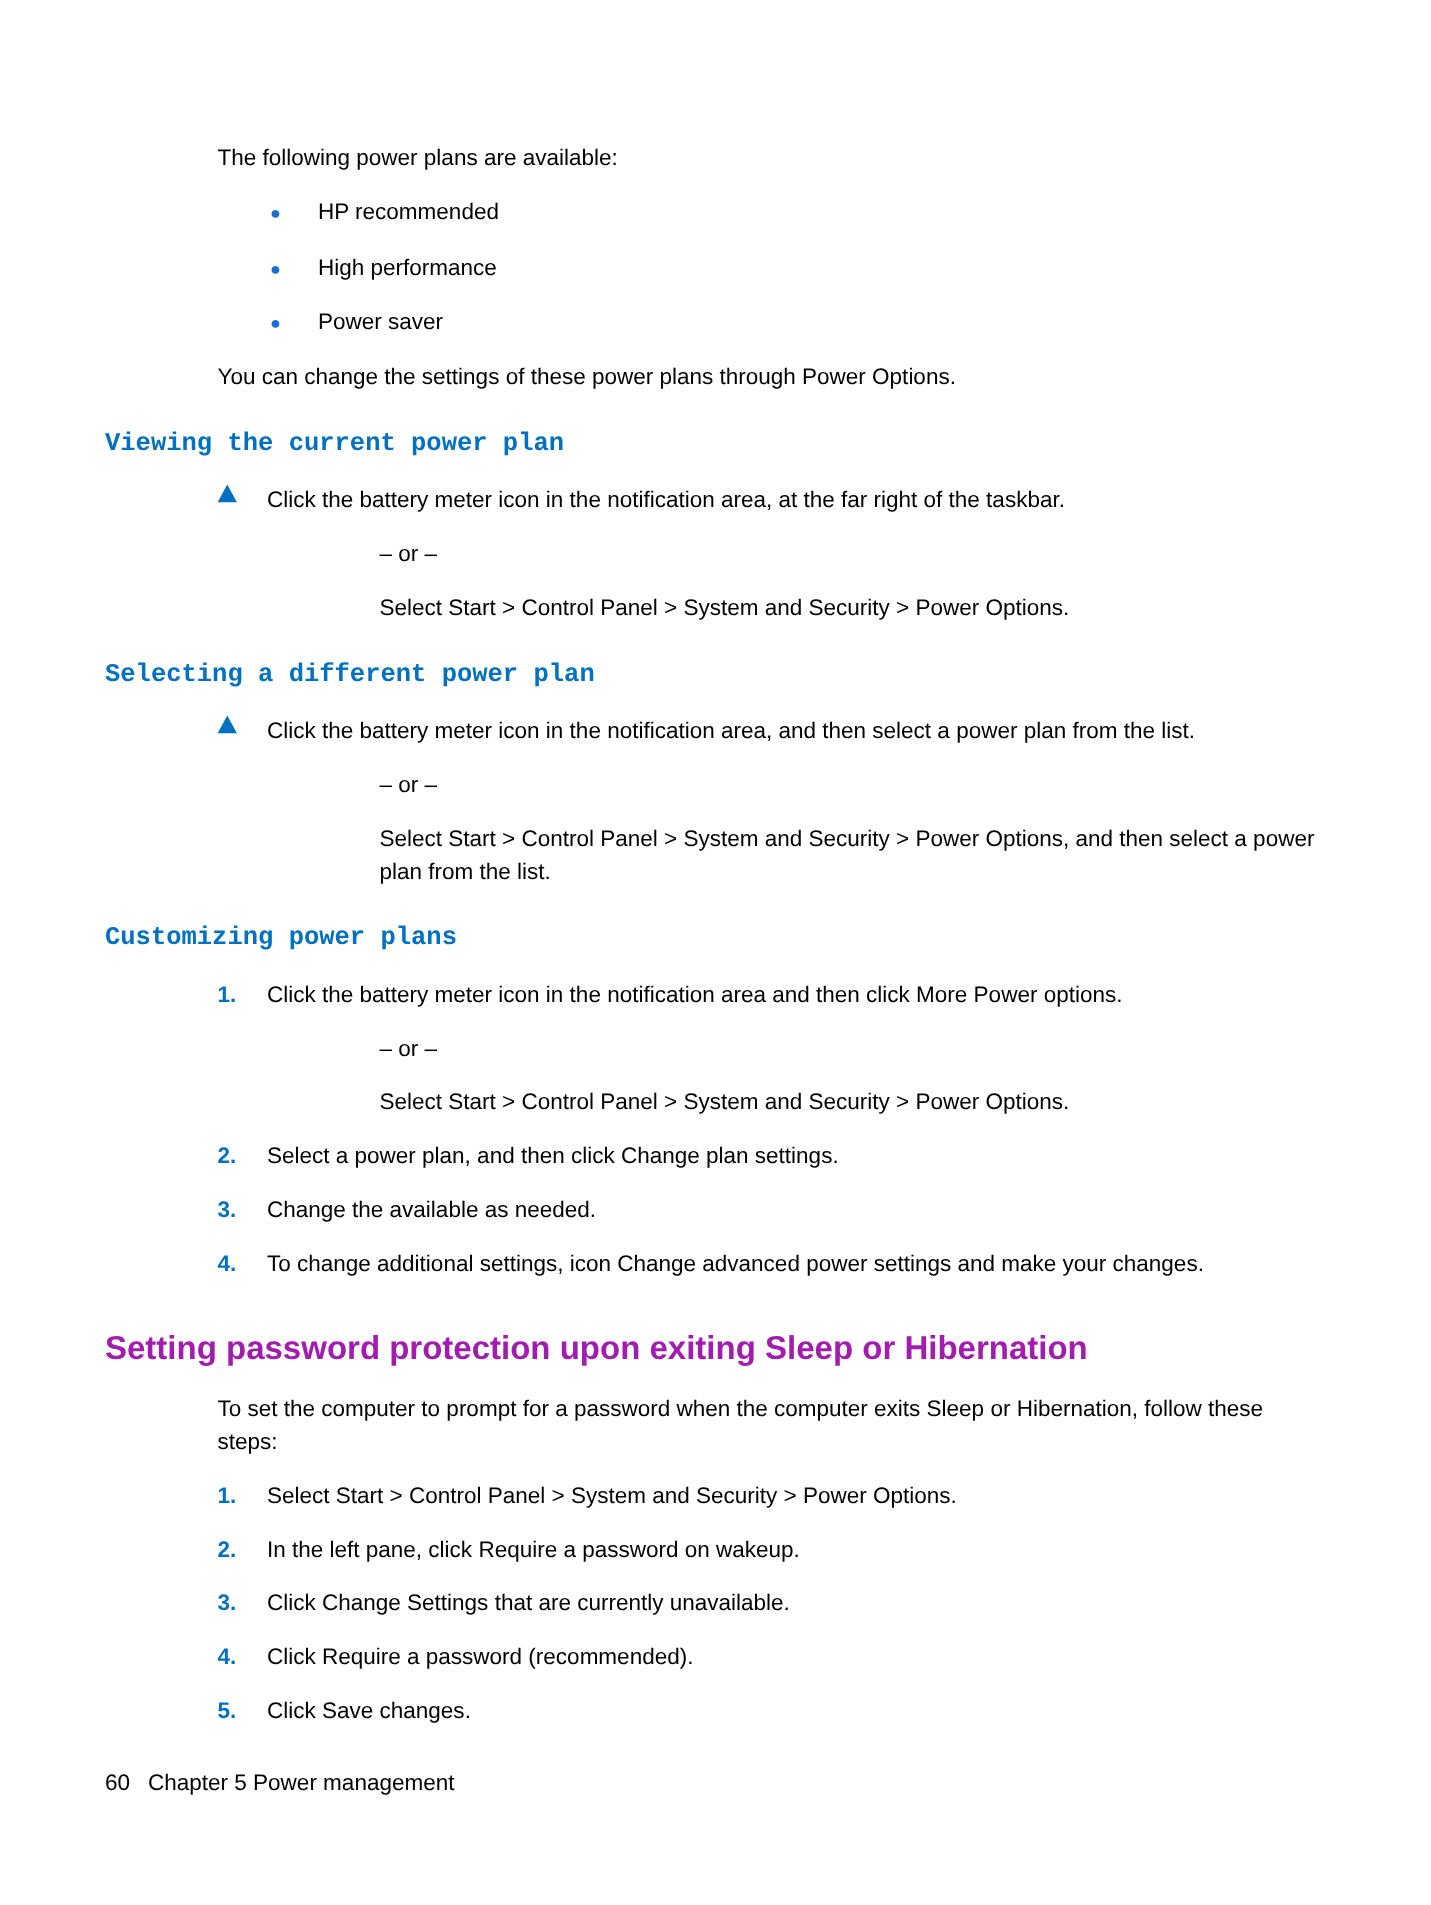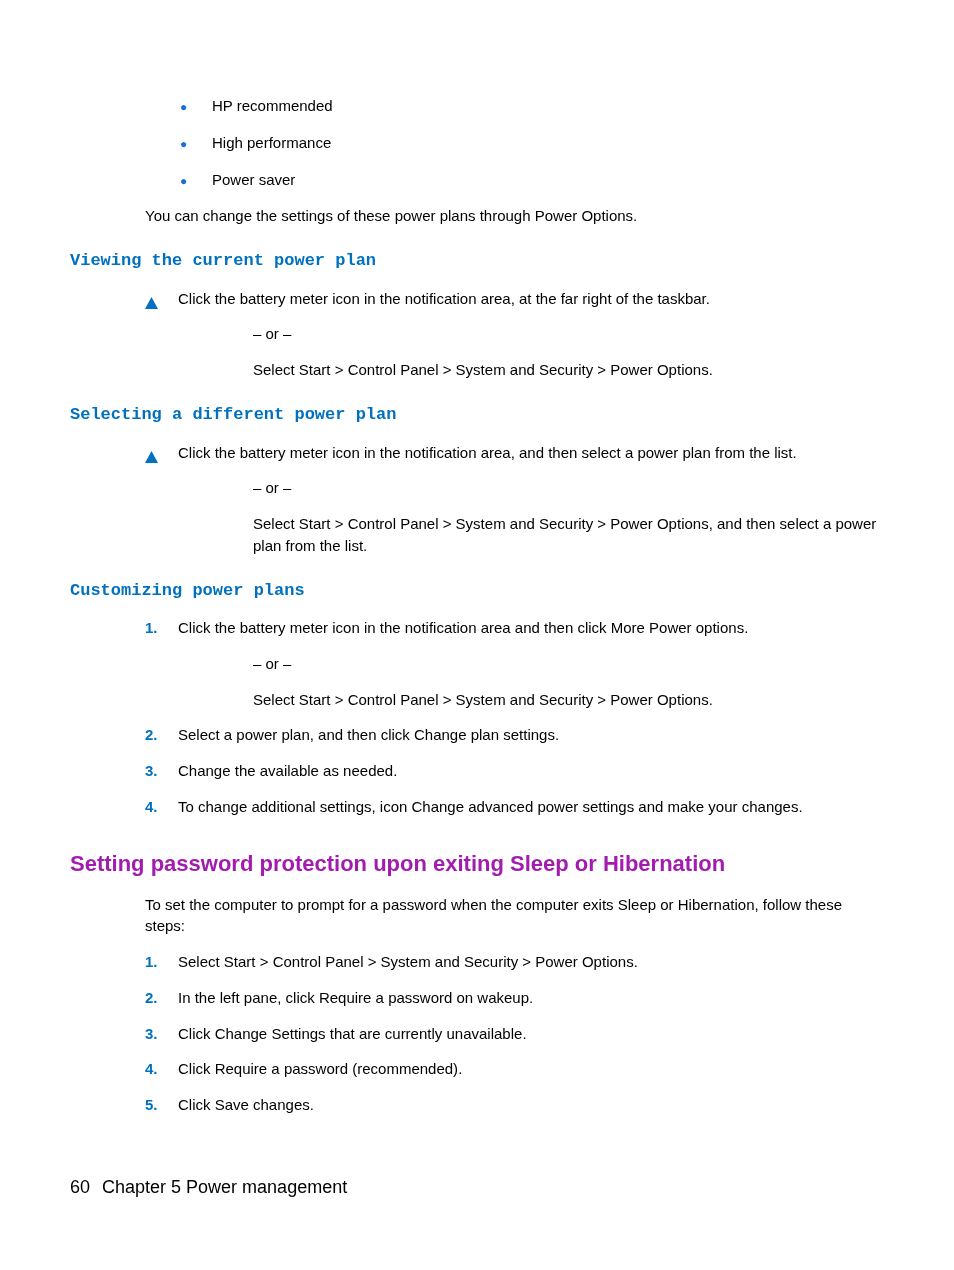--- a/index.html
+++ b/index.html
@@ -47,21 +47,21 @@
   }
   h2.mainhead {
     color: #a21caf;
     font-size: 22px;
     font-weight: bold;
     margin: 30px 0 14px 0;
   }
   .step-block { padding-left: 75px; }
   .step-row {
     display: flex;
-    align-items: flex-end;
+    align-items: flex-start;
     margin-bottom: 14px;
   }
   .step-marker {
     width: 33px;
     flex-shrink: 0;
     display: flex;
     justify-content: flex-start;
   }
   .step-marker svg { display: block; }
   .step-num {
@@ -69,29 +69,30 @@
     font-weight: bold;
     font-size: 15px;
   }
   .step-text { flex: 1; }
   .continuation { padding-left: 108px; margin-bottom: 14px; }
   .bold { font-weight: normal; margin-top: 48px; }
   .footer {
     position: absolute;
     bottom: 70px;
     left: 70px;
-    font-size: 18px;
+    font-size: 15px;
   }
   .footer-sep { display: inline-block; width: 12px; }
 </style>
 </head>
 <body>
 
 <div class="page">
 
+  <p class="indent1">The following power plans are available:</p>
 
   <ul class="plan-list">
     <li>
         <span class="dot">●</span>
         <span>HP recommended</span>
       </li>
     <li>
         <span class="dot">●</span>
         <span>High performance</span>
       </li>

